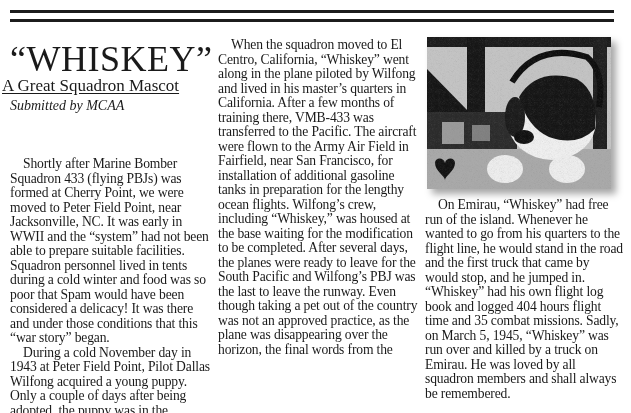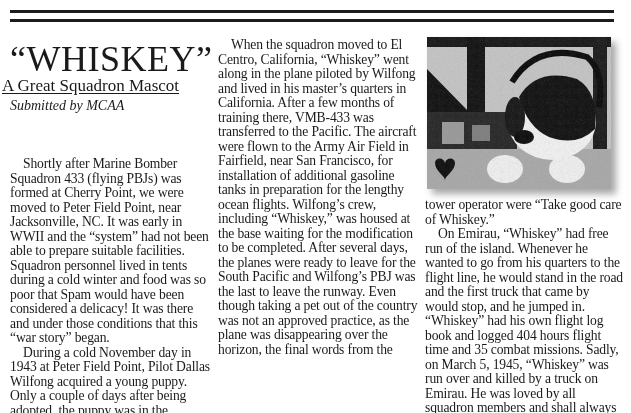--- a/index.html
+++ b/index.html
@@ -67,15 +67,14 @@
     <path d="M85,45 Q110,5 160,20 Q178,35 172,70" stroke="#0d0d0d" stroke-width="6" fill="none"></path>
     <ellipse cx="88" cy="80" rx="10" ry="20" fill="#1a1a1a"></ellipse>
     <ellipse cx="97" cy="100" rx="10" ry="7" fill="#0f0f0f"></ellipse>
     <ellipse cx="78" cy="132" rx="18" ry="14" fill="#eeeeee"></ellipse>
     <ellipse cx="140" cy="132" rx="18" ry="14" fill="#eeeeee"></ellipse>
     <rect width="184" height="152" filter="url(#grain)"></rect>
   </svg>
 </div>
 
 <div class="col" id="col3">
-  <p class="noindent">tower operator were “Take good care of Whiskey.”</p>
   <p>On Emirau, “Whiskey” had free run of the island. Whenever he wanted to go from his quarters to the flight line, he would stand in the road and the first truck that came by would stop, and he jumped in. “Whiskey” had his own flight log book and logged 404 hours flight time and 35 combat missions. Sadly, on March 5, 1945, “Whiskey” was run over and killed by a truck on Emirau. He was loved by all squadron members and shall always be remembered.</p>
 </div>
 
 </body></html>

